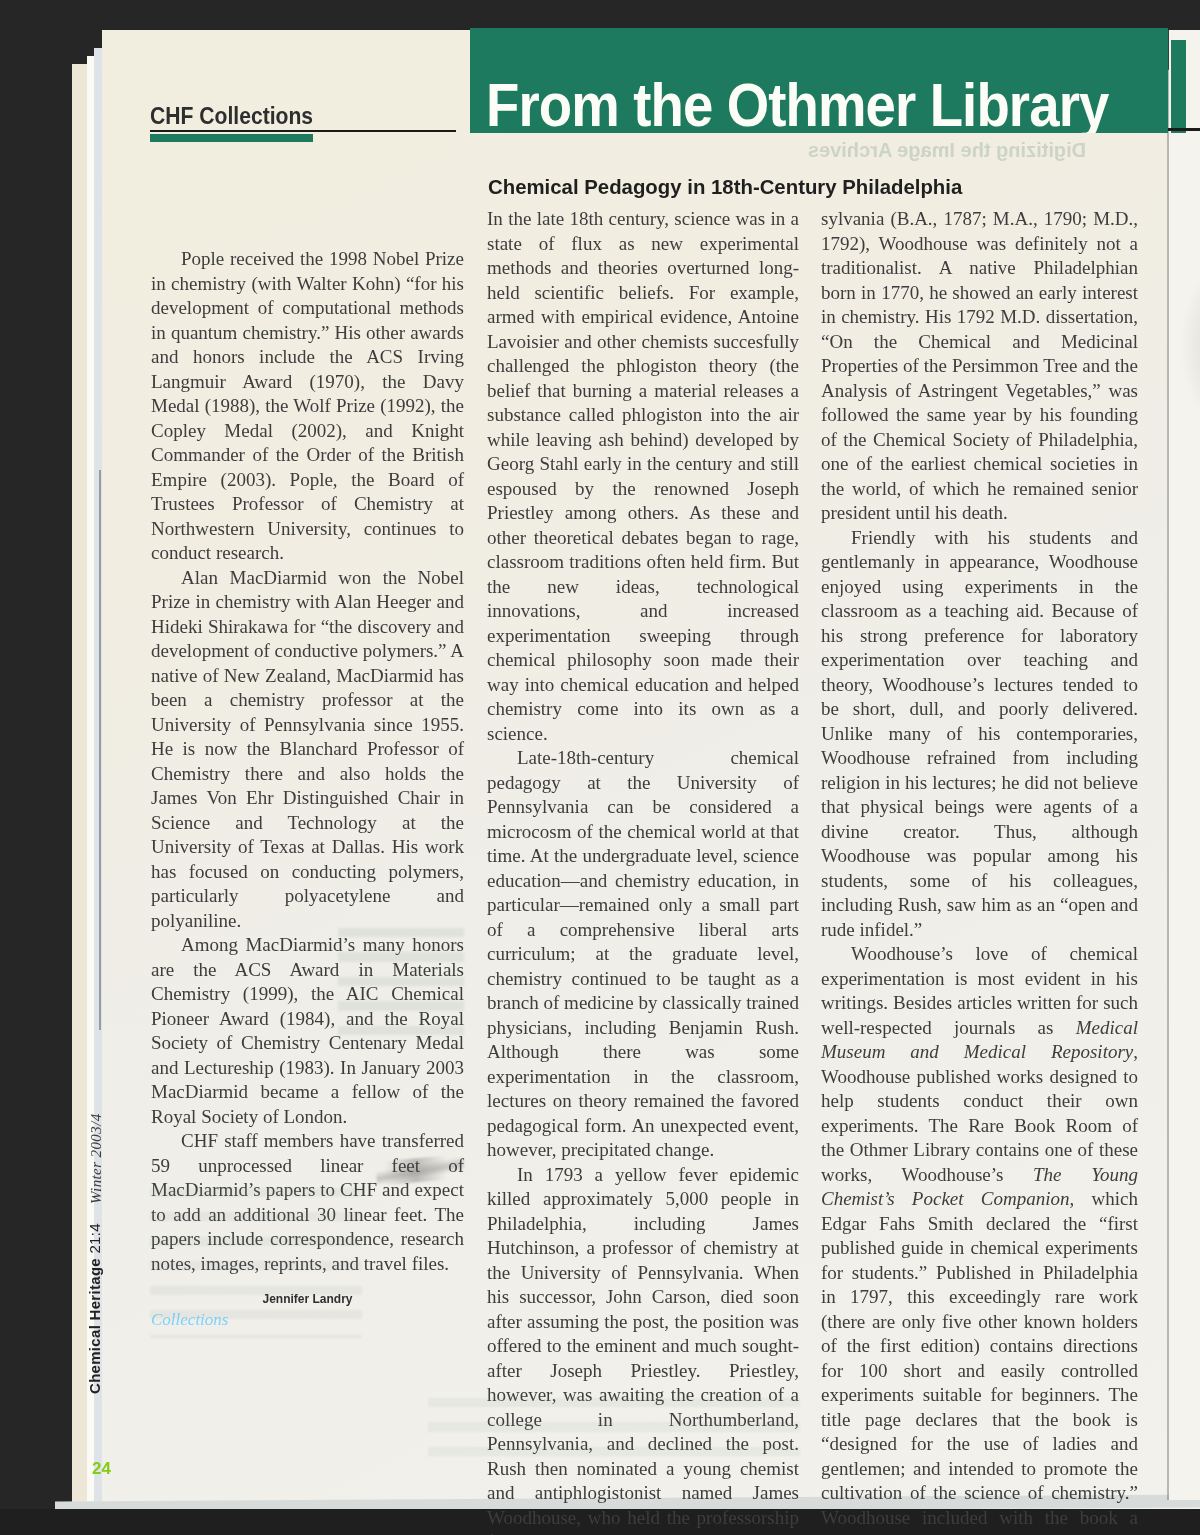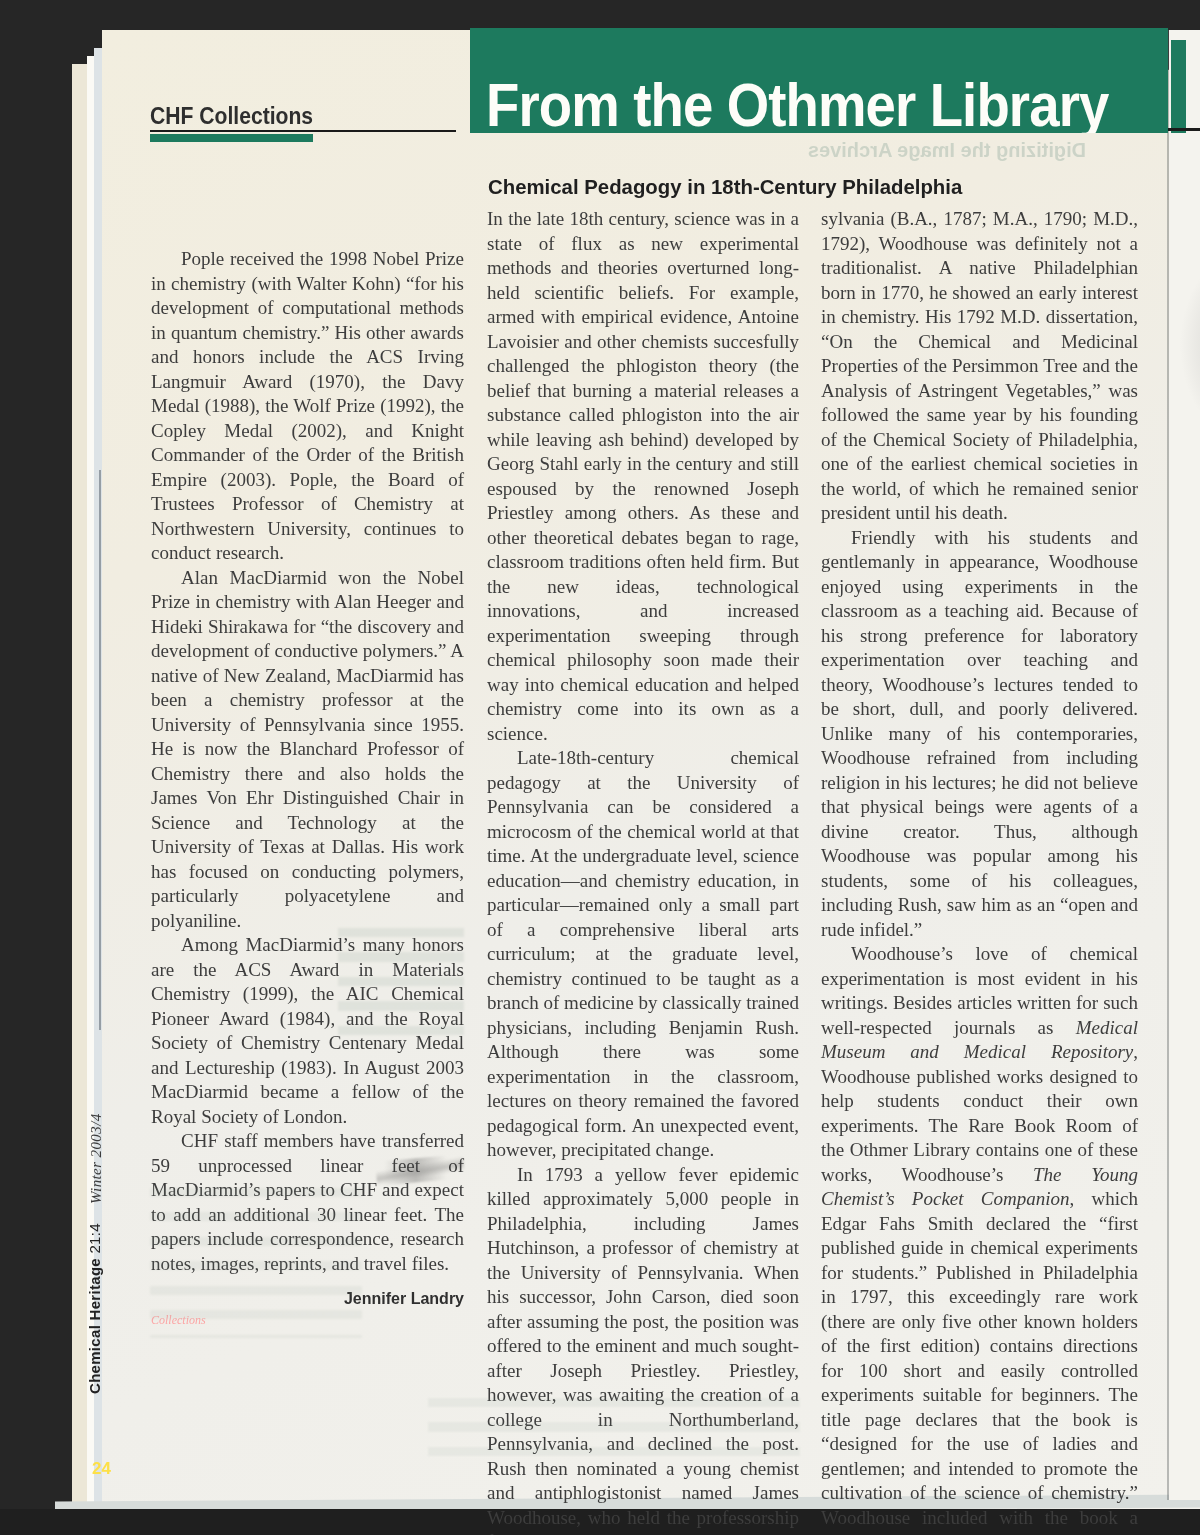--- a/index.html
+++ b/index.html
@@ -53,32 +53,32 @@
   
   .col{top:207px;font-size:19px;line-height:24.5px;color:#3d3d3d;text-align:justify;}
   #col-1{left:151px;width:313px;margin-top:40px;}
   #col-2{left:487px;width:312px;}
   #col-3{left:821px;width:317px;}
   .col p{margin:0;}
   .col p.indent{text-indent:30px;}
   .col em{font-style:italic;}
   
   #byline{margin-top:13px;}
-  #byline-name{font-family:"Liberation Sans",sans-serif;font-weight:bold;font-size:16px;
-    line-height:20px;color:#2f2f2f;text-align:right;}
-  #byline-role{font-style:italic;font-size:12px;line-height:22px;color:#fca5a5;text-align:left;}
+  #byline-name{font-family:"Liberation Sans",sans-serif;font-weight:bold;font-size:12px;
+    line-height:20px;color:#2f2f2f;text-align:center;}
+  #byline-role{font-style:italic;font-size:17px;line-height:22px;color:#7dd3fc;text-align:left;}
   
   .vertical{writing-mode:vertical-rl;transform:rotate(180deg);white-space:nowrap;}
   #spine-season{left:88px;top:1076px;height:128px;
     font-style:italic;font-size:15px;color:#3c3c3c;letter-spacing:.4px;}
   #spine-journal{left:86px;top:1212px;height:182px;
     font-family:"Liberation Sans",sans-serif;font-size:15px;color:#222;letter-spacing:.3px;}
   #spine-journal .jbold{font-weight:bold;}
   #page-number{left:92px;top:1459px;
-    font-family:"Liberation Sans",sans-serif;font-weight:bold;font-size:17px;color:#fde047;}
+    font-family:"Liberation Sans",sans-serif;font-weight:bold;font-size:17px;color:#84cc16;}
   
   .ghost-lines{background:repeating-linear-gradient(180deg,rgba(130,152,138,.55) 0 9px,rgba(0,0,0,0) 9px 24.5px);
     filter:blur(1.1px);}
   #ghost-a{left:338px;top:928px;width:126px;height:118px;opacity:.26;}
   #ghost-b{left:150px;top:1188px;width:212px;height:150px;opacity:.17;}
   #ghost-c{left:428px;top:1398px;width:372px;height:62px;opacity:.16;}
   #smudge{left:376px;top:1158px;width:88px;height:24px;opacity:.55;transform:rotate(-5deg);
     background:
       linear-gradient(95deg,rgba(0,0,0,0) 10%,rgba(70,70,70,.55) 45%,rgba(0,0,0,0) 80%),
       linear-gradient(175deg,rgba(0,0,0,0) 30%,rgba(60,60,60,.45) 55%,rgba(0,0,0,0) 75%);
@@ -109,21 +109,21 @@
   <div class="abs" id="banner-rule"></div>
   <div class="abs" id="chf-label">CHF Collections</div>
   <div class="abs" id="chf-rule"></div>
   <div class="abs" id="chf-greenbar"></div>
   <div class="abs" id="ghost-title">Digitizing the Image Archives</div>
   <div class="abs" id="article-title">Chemical Pedagogy in 18th-Century Philadelphia</div>
 
   <div class="abs col" id="col-1">
       <p class="indent"><span>Pople received the 1998 Nobel Prize in chemistry (with Walter Kohn) “for his development of computational methods in quantum chemistry.” His other awards and honors include the ACS Irving Langmuir Award (1970), the Davy Medal (1988), the Wolf Prize (1992), the Copley Medal (2002), and Knight Commander of the Order of the British Empire (2003). Pople, the Board of Trustees Professor of Chemistry at Northwestern University, continues to conduct research.</span></p>
       <p class="indent"><span>Alan MacDiarmid won the Nobel Prize in chemistry with Alan Heeger and Hideki Shirakawa for “the discovery and development of conductive polymers.” A native of New Zealand, MacDiarmid has been a chemistry professor at the University of Pennsylvania since 1955. He is now the Blanchard Professor of Chemistry there and also holds the James Von Ehr Distinguished Chair in Science and Technology at the University of Texas at Dallas. His work has focused on conducting polymers, particularly polyacetylene and polyaniline.</span></p>
-      <p class="indent"><span>Among MacDiarmid’s many honors are the ACS Award in Materials Chemistry (1999), the AIC Chemical Pioneer Award (1984), and the Royal Society of Chemistry Centenary Medal and Lectureship (1983). In August 2003 MacDiarmid became a fellow of the Royal Society of London.</span></p>
+      <p class="indent"><span>Among MacDiarmid’s many honors are the ACS Award in Materials Chemistry (1999), the AIC Chemical Pioneer Award (1984), and the Royal Society of Chemistry Centenary Medal and Lectureship (1983). In January 2003 MacDiarmid became a fellow of the Royal Society of London.</span></p>
       <p class="indent"><span>CHF staff members have transferred 59 unprocessed linear feet of MacDiarmid’s papers to CHF and expect to add an additional 30 linear feet. The papers include correspondence, research notes, images, reprints, and travel files.</span></p>
       <div id="byline">
         <div id="byline-name">Jennifer Landry</div>
         <div id="byline-role">Collections</div>
       </div>
     </div>
   <div class="abs col" id="col-2">
       <p><span>In the late 18th century, science was in a state of flux as new experimental methods and theories overturned long-held scientific beliefs. For example, armed with empirical evidence, Antoine Lavoisier and other chemists succesfully challenged the phlogiston theory (the belief that burning a material releases a substance called phlogiston into the air while leaving ash behind) developed by Georg Stahl early in the century and still espoused by the renowned Joseph Priestley among others. As these and other theoretical debates began to rage, classroom traditions often held firm. But the new ideas, technological innovations, and increased experimentation sweeping through chemical philosophy soon made their way into chemical education and helped chemistry come into its own as a science.</span></p>
       <p class="indent"><span>Late-18th-century chemical pedagogy at the University of Pennsylvania can be considered a microcosm of the chemical world at that time. At the undergraduate level, science education—and chemistry education, in particular—remained only a small part of a comprehensive liberal arts curriculum; at the graduate level, chemistry continued to be taught as a branch of medicine by classically trained physicians, including Benjamin Rush. Although there was some experimentation in the classroom, lectures on theory remained the favored pedagogical form. An unexpected event, however, precipitated change.</span></p>
       <p class="indent"><span>In 1793 a yellow fever epidemic killed approximately 5,000 people in Philadelphia, including James Hutchinson, a professor of chemistry at the University of Pennsylvania. When his successor, John Carson, died soon after assuming the post, the position was offered to the eminent and much sought-after Joseph Priestley. Priestley, however, was awaiting the creation of a college in Northumberland, Pennsylvania, and declined the post. Rush then nominated a young chemist and antiphlogistonist named James Woodhouse, who held the professorship from 1795 until his death in 1809.</span></p>

